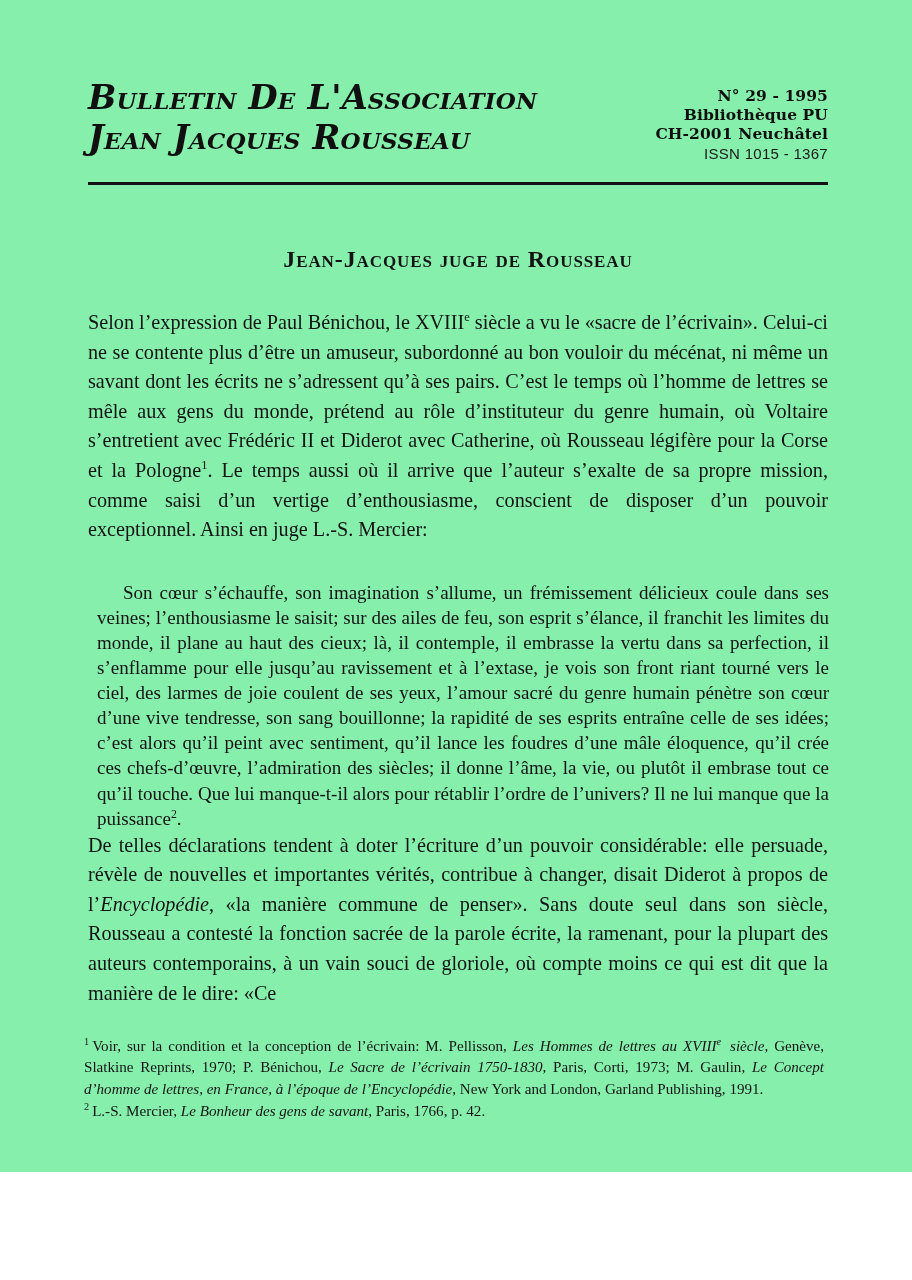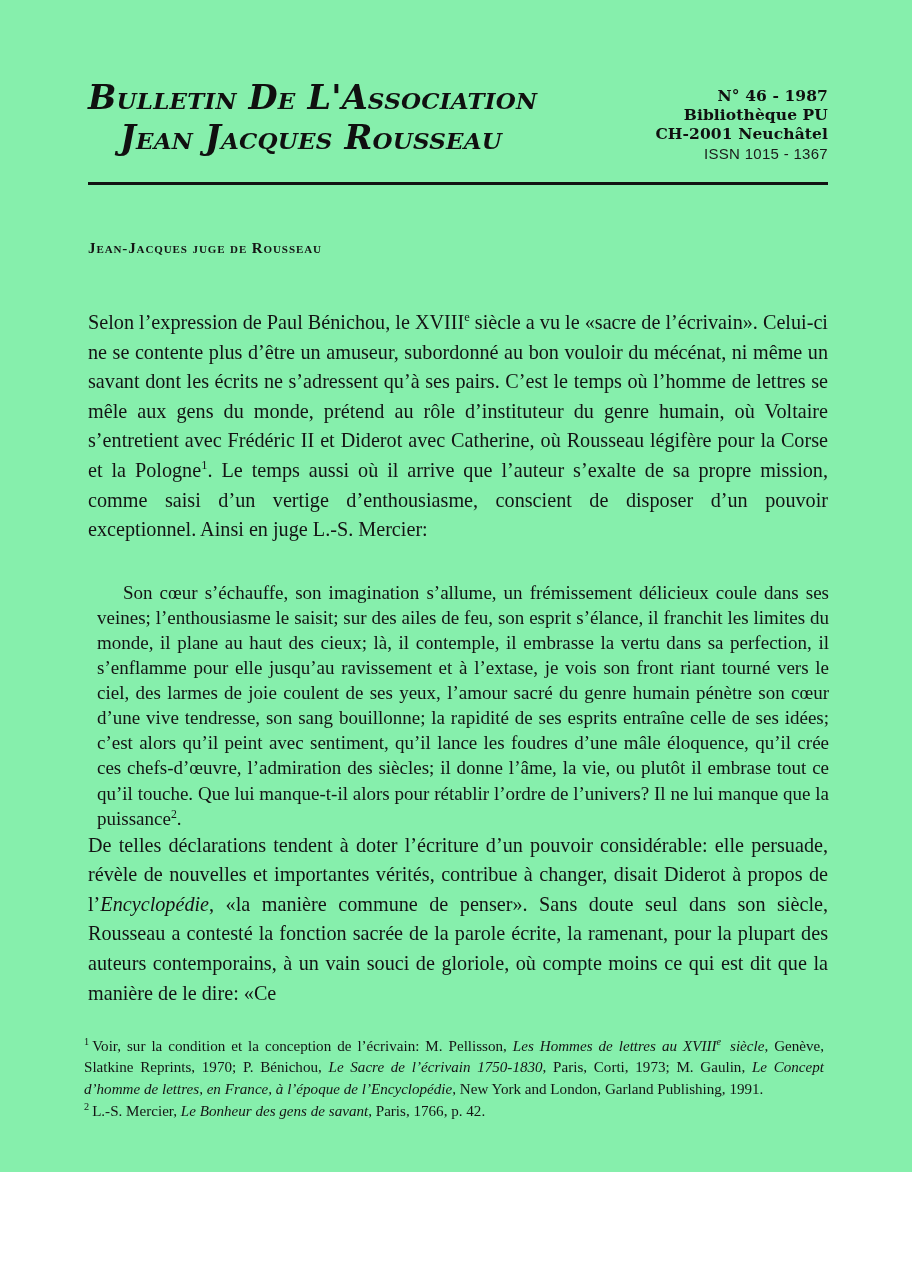--- a/index.html
+++ b/index.html
@@ -39,21 +39,20 @@
     font-size: 33.5px;
     line-height: 40px;
     letter-spacing: 0.2px;
     font-variant: small-caps;
     text-transform: capitalize;
     white-space: nowrap;
     color: #101010;
   }
   .masthead-title .line2 {
     display: block;
-    margin-left: 32px;
   }
 
   .masthead-meta {
     text-align: right;
     padding-top: 8px;
     white-space: nowrap;
   }
   .masthead-meta .meta-bold {
     font-family: "DejaVu Serif", "Liberation Serif", serif;
     font-weight: bold;
@@ -79,23 +78,23 @@
     height: 3px;
     background: #131313;
   }
 
   
   .article-title {
     position: absolute;
     left: 88px;
     top: 230px;
     width: 740px;
-    text-align: left;
+    text-align: center;
     font-family: "Liberation Serif", "DejaVu Serif", serif;
-    font-size: 15px;
+    font-size: 24px;
     font-variant: small-caps;
     letter-spacing: 0.9px;
     color: #141414;
   }
 
   
   .content {
     position: absolute;
     left: 88px;
     top: 308px;
@@ -163,21 +162,21 @@
 <body>
 
 <div class="page">
 
   <div class="masthead">
     <div class="masthead-title">
       <span>Bulletin de l'Association</span>
       <span class="line2">Jean Jacques Rousseau</span>
     </div>
     <div class="masthead-meta">
-      <div class="meta-bold">N° 46 - 1987</div>
+      <div class="meta-bold">N° 29 - 1995</div>
       <div class="meta-bold">Bibliothèque PU</div>
       <div class="meta-bold">CH-2001 Neuchâtel</div>
       <div class="meta-issn">ISSN 1015 - 1367</div>
     </div>
   </div>
 
   <div class="rule"></div>
 
   <h1 class="article-title">Jean-Jacques juge de Rousseau</h1>
 

